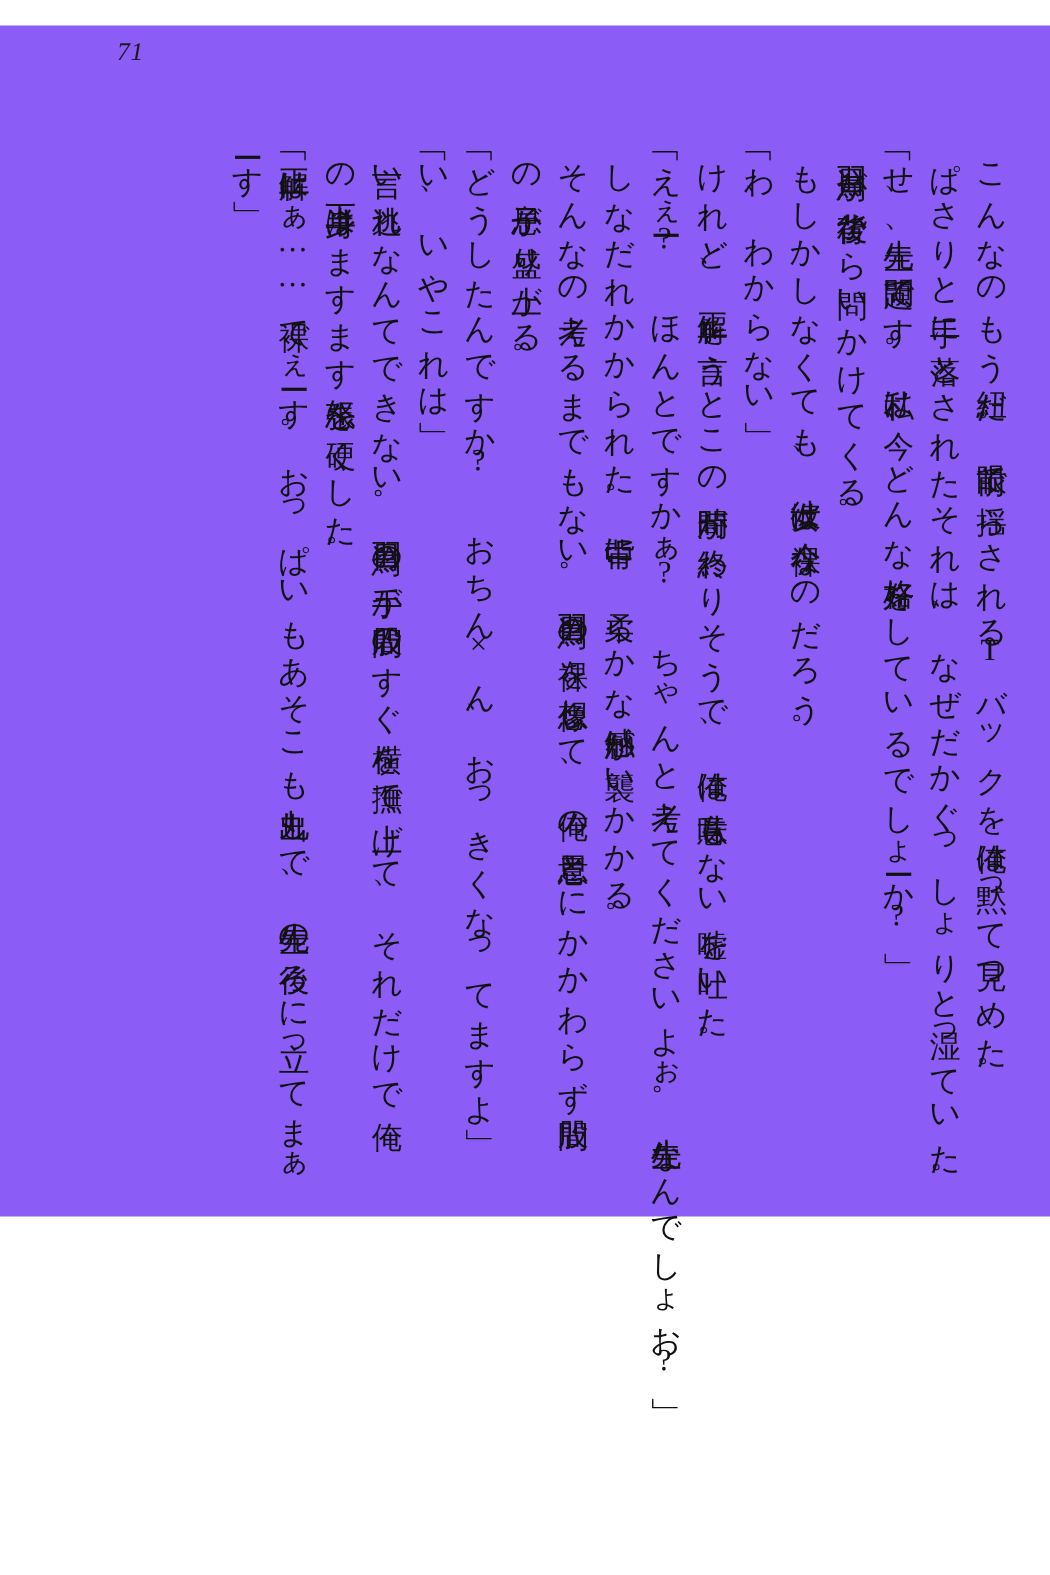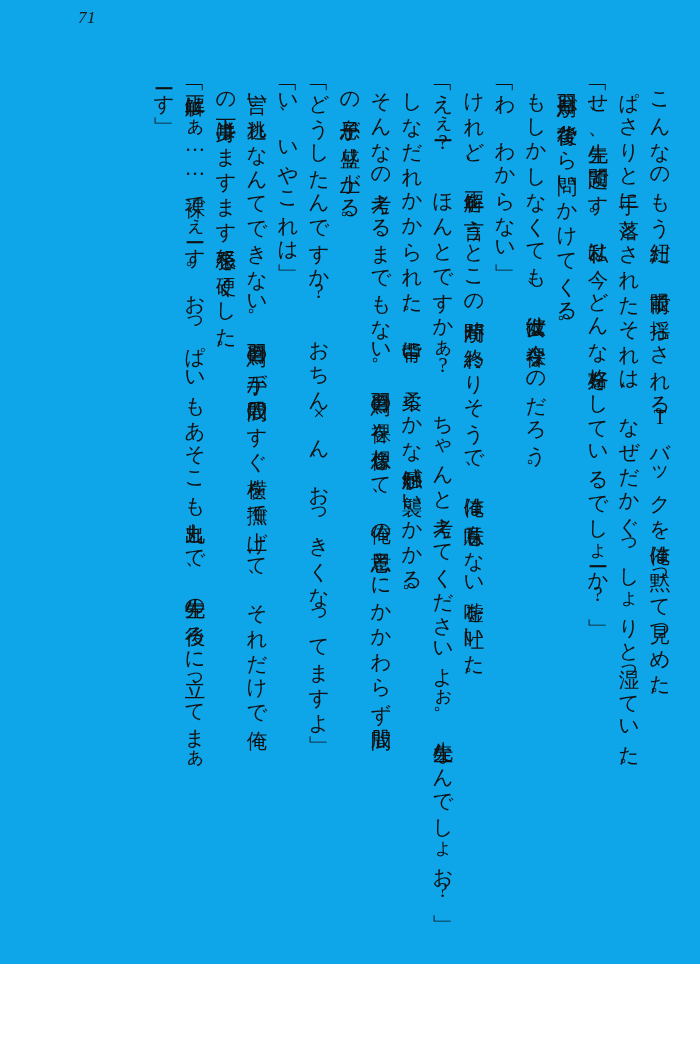--- a/index.html
+++ b/index.html
@@ -11,23 +11,24 @@
     width: 700px;
     height: 1050px;
     font-family: "Liberation Serif", "DejaVu Serif", serif;
     color: #1a1a1a;
     overflow: hidden;
     position: relative;
   }
   .page {
     position: relative;
     width: 700px;
-    height: 964px;
+    height: 794px;
     box-sizing: border-box;
-    background: #0ea5e9;
+    background: #8b5cf6;
+    margin-top: 17px;
   }
   
   .page-number {
     position: absolute;
     top: 8px;
     left: 78px;
     font-size: 17px;
     font-style: italic;
     font-family: "Liberation Serif", "DejaVu Serif", serif;
     color: #1a1a1a;

